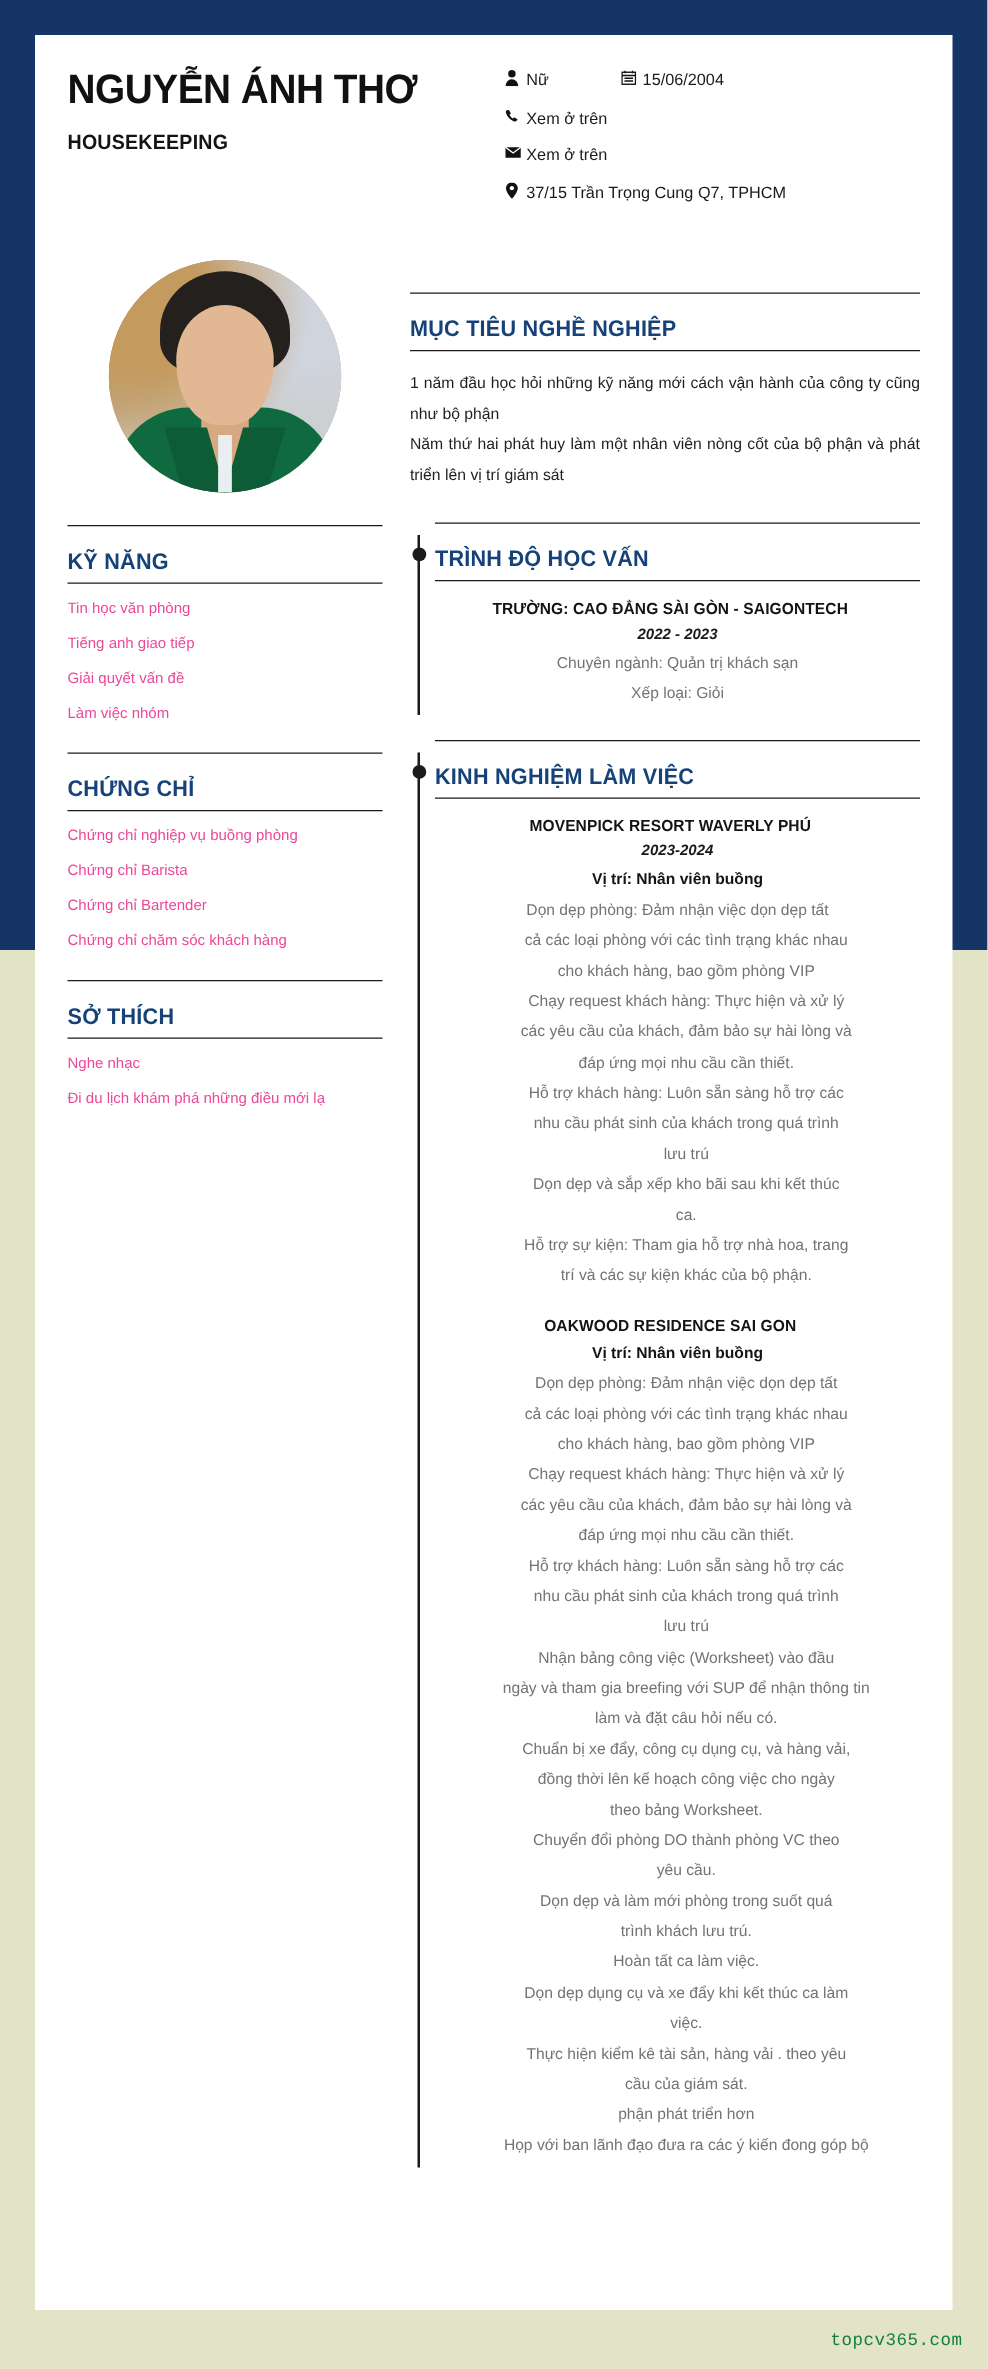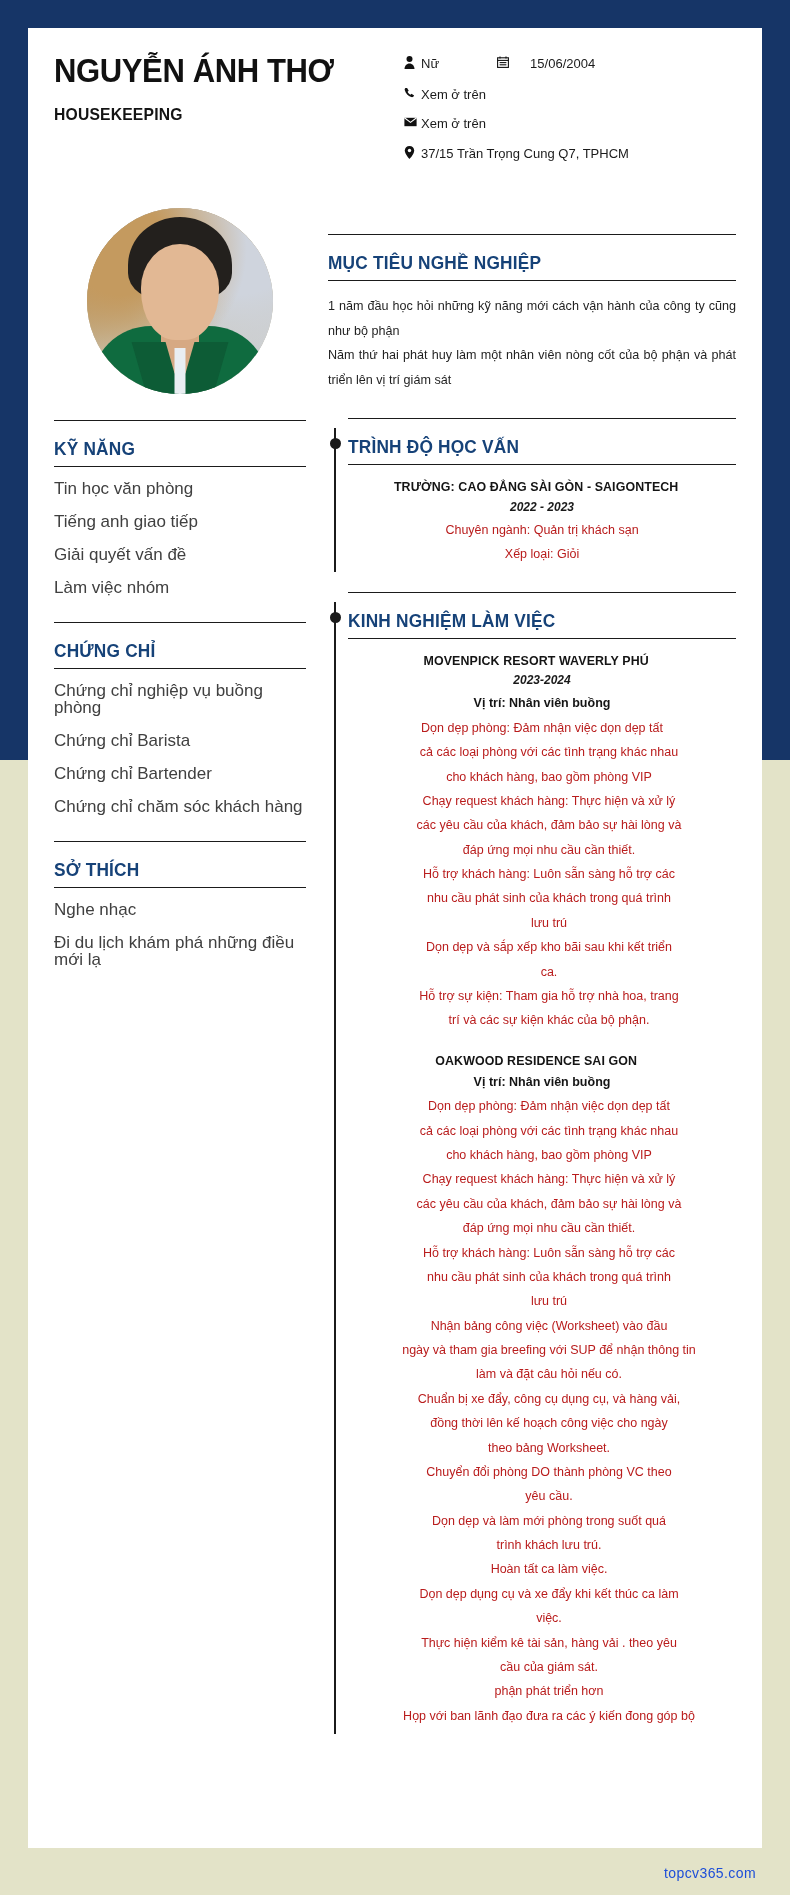--- a/index.html
+++ b/index.html
@@ -78,21 +78,21 @@
   }
   .contact-row .ci {
     width:17px;
     flex:0 0 17px;
     font-size:12.5px;
     color:#111;
     line-height:1.25;
   }
   .contact-row .ctext { white-space:nowrap; }
   .contact-pair { display:flex; align-items:flex-start; }
-  .contact-pair .grp2 { margin-left:58px; display:flex;gap:16px; }
+  .contact-pair .grp2 { margin-left:58px; display:flex; }
 
   
   .body-cols { display:flex; padding:0 0 10px 0; }
   .col-left {
     width:300px;
     flex:0 0 300px;
     padding:4px 22px 20px 26px;
   }
   .col-right {
     flex:1;
@@ -173,23 +173,23 @@
   .sec-title {
     font-size:18px;
     font-weight:bold;
     color:#164278;
     letter-spacing:0.2px;
     transform:scaleX(0.96);
     transform-origin:left center;
   }
   .sec-body { padding-top:13px; }
   .plain-item {
-    font-size:17px;
+    font-size:12px;
     line-height:1.0;
-    color:#404040;
+    color:#ec4899;
     margin-bottom:16px;
   }
   .plain-item:last-child { margin-bottom:0; }
 
   
   .tl {
     position:relative;
     padding-left:20px;
   }
   .tl-line {
@@ -227,33 +227,33 @@
   }
   .entry-date {
     font-size:12px;
     font-style:italic;
     font-weight:bold;
     color:#1a1a1a;
     line-height:1.75;
   }
   .entry-line {
     font-size:12.5px;
-    color:#b91c1c;
+    color:#737373;
     line-height:1.95;
   }
   .entry-line.bold { font-weight:bold; color:#141414; }
   .entry-line.indent { padding-left:14px; }
 
   
   .watermark {
     position:absolute;
-    right:34px; bottom:14px;
-    font-family:Liberation Sans, sans-serif;
+    right:20px; bottom:14px;
+    font-family:Liberation Mono, monospace;
     font-size:14px;
-    color:#1d4ed8;
+    color:#15803d;
     letter-spacing:0.4px;
     z-index:20;
   }
 </style>
 </head>
 <body>
 
 <div id="page-wrap">
 
   <div class="navy-band"></div>
@@ -416,21 +416,21 @@
                 <div class="entry-line bold">Vị trí: Nhân viên buồng</div>
                 <div class="entry-line">Dọn dẹp phòng: Đảm nhận việc dọn dẹp tất</div>
                 <div class="entry-line indent">cả các loại phòng với các tình trạng khác nhau</div>
                 <div class="entry-line indent">cho khách hàng, bao gồm phòng VIP</div>
                 <div class="entry-line indent">Chạy request khách hàng: Thực hiện và xử lý</div>
                 <div class="entry-line indent">các yêu cầu của khách, đảm bảo sự hài lòng và</div>
                 <div class="entry-line indent">đáp ứng mọi nhu cầu cần thiết.</div>
                 <div class="entry-line indent">Hỗ trợ khách hàng: Luôn sẵn sàng hỗ trợ các</div>
                 <div class="entry-line indent">nhu cầu phát sinh của khách trong quá trình</div>
                 <div class="entry-line indent">lưu trú</div>
-                <div class="entry-line indent">Dọn dẹp và sắp xếp kho bãi sau khi kết triển</div>
+                <div class="entry-line indent">Dọn dẹp và sắp xếp kho bãi sau khi kết thúc</div>
                 <div class="entry-line indent">ca.</div>
                 <div class="entry-line indent">Hỗ trợ sự kiện: Tham gia hỗ trợ nhà hoa, trang</div>
                 <div class="entry-line indent">trí và các sự kiện khác của bộ phận.</div>
               </div>
           </div>
 
           <div class="entry">
             <div class="entry-org">OAKWOOD RESIDENCE SAI GON</div>
             <div class="entry-lines">
                 <div class="entry-line bold">Vị trí: Nhân viên buồng</div>

